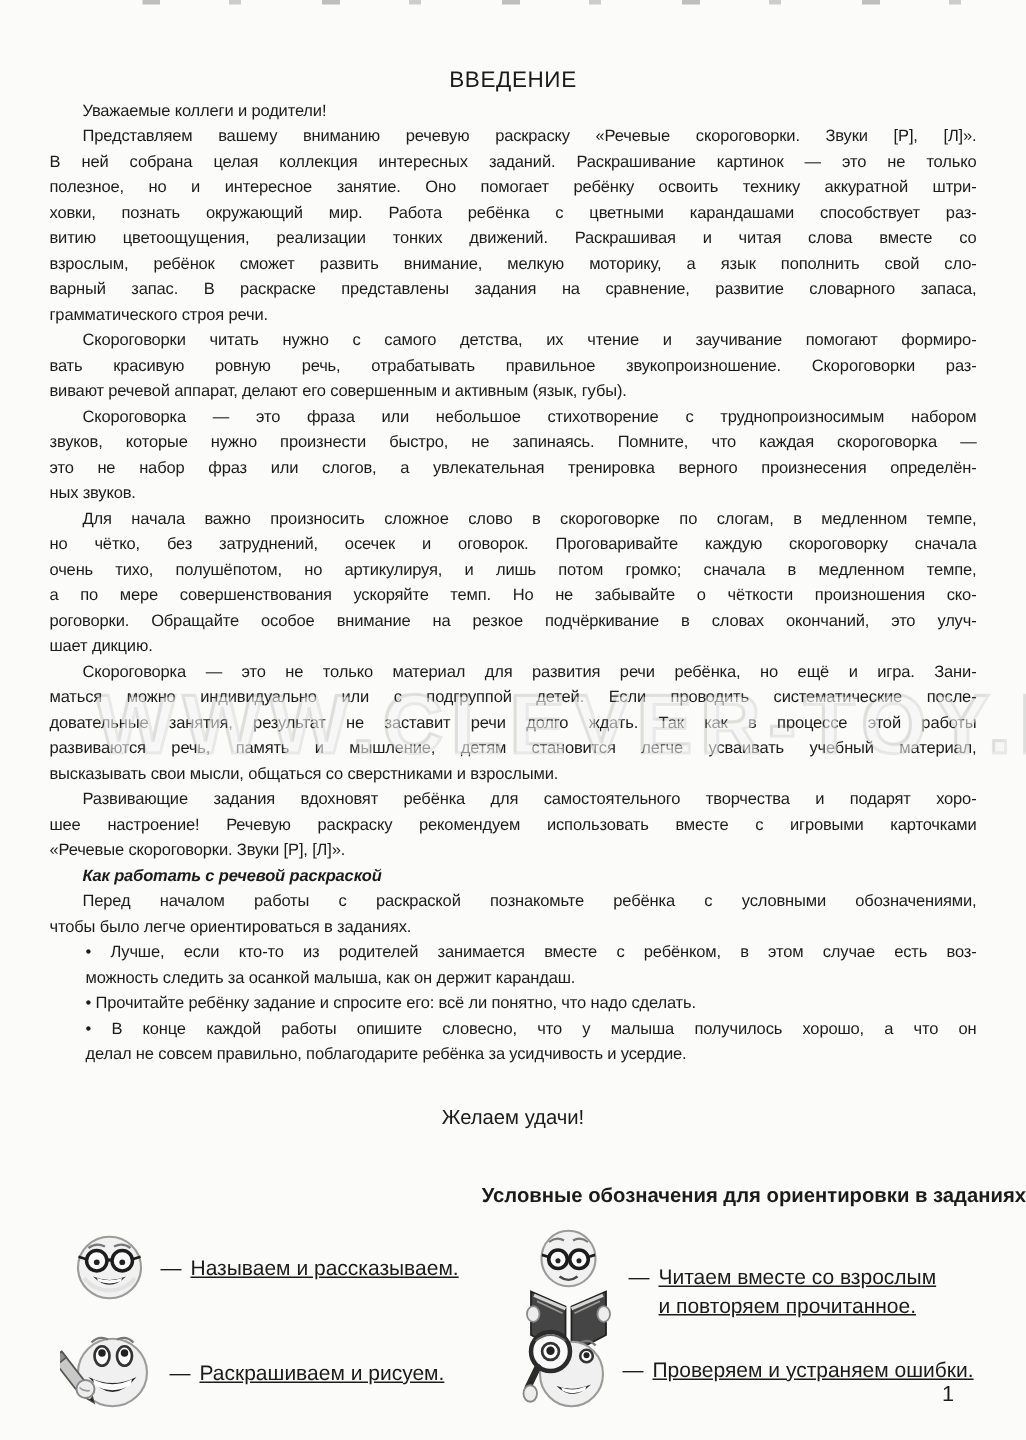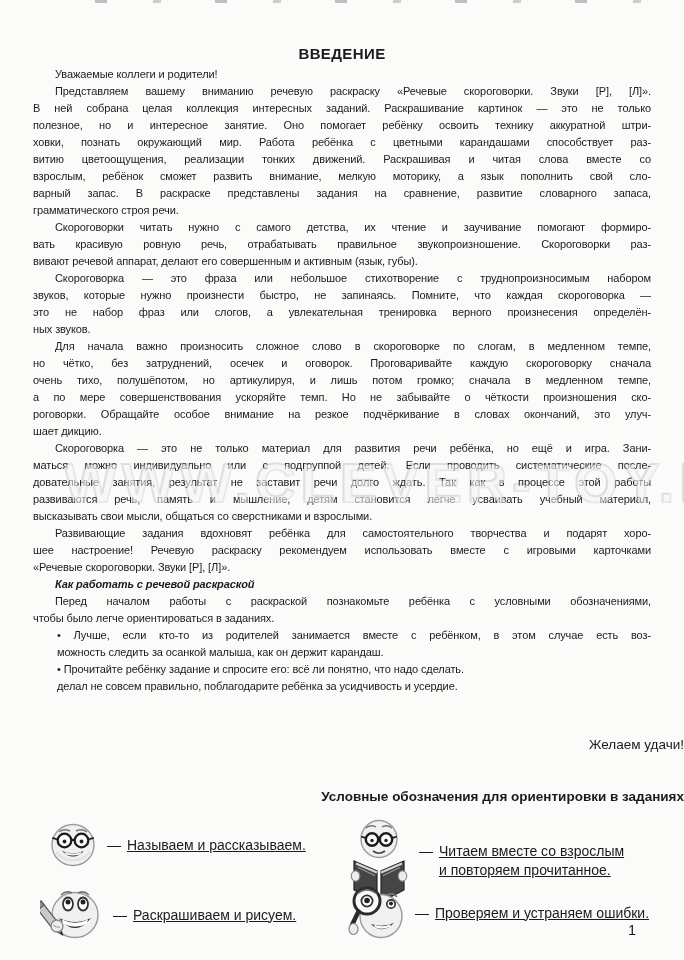--- a/index.html
+++ b/index.html
@@ -11,40 +11,40 @@
   }
   
   .scan-top{
     position:absolute;top:0;left:95px;width:555px;height:3px;opacity:.45;
     background:repeating-linear-gradient(90deg,
       rgba(45,45,45,.65) 0 12px, transparent 12px 58px,
       rgba(45,45,45,.5) 58px 66px, transparent 66px 120px);
   }
   .title{
     position:absolute;top:45px;left:0;width:100%;
-    text-align:center;font-weight:bold;font-size:15px;letter-spacing:.4px;
+    text-align:center;font-weight:normal;font-size:15px;letter-spacing:.4px;
   }
   .body{
     position:absolute;top:66px;left:33px;width:618px;
   }
   .ln{
     font-size:11px;line-height:17px;height:17px;
     letter-spacing:-0.1px;white-space:nowrap;overflow:visible;
   }
   .ln.j{
     white-space:normal;text-align:justify;
     text-align-last:justify;-moz-text-align-last:justify;
   }
   .para.normal .ln.first,.para.heading .ln.first{text-indent:22px;}
   .para.heading{font-weight:bold;font-style:italic;}
   .para.bullet .ln{margin-left:24px;}
   .para.bullet .ln.first{}
   .closing{
     position:absolute;top:737px;left:0;width:100%;
-    text-align:right;font-size:13.5px;
+    text-align:center;font-size:13.5px;
   }
   .legend-title{
     position:absolute;top:789px;left:0;width:100%;
     text-align:right;font-weight:bold;font-size:13.5px;
   }
   .legend-item{
     position:absolute;display:flex;align-items:center;gap:11px;
   }
   .legend-item .label{
     display:flex;gap:6px;font-size:14px;line-height:19px;
@@ -129,20 +129,21 @@
         <div class="ln">чтобы было легче ориентироваться в заданиях.</div>
       </div>
       <div class="para bullet">
         <div class="ln first j">• Лучше, если кто-то из родителей занимается вместе с ребёнком, в этом случае есть воз-</div>
         <div class="ln">можность следить за осанкой малыша, как он держит карандаш.</div>
       </div>
       <div class="para bullet">
         <div class="ln first">• Прочитайте ребёнку задание и спросите его: всё ли понятно, что надо сделать.</div>
       </div>
       <div class="para bullet">
+        <div class="ln first j">• В конце каждой работы опишите словесно, что у малыша получилось хорошо, а что он</div>
         <div class="ln">делал не совсем правильно, поблагодарите ребёнка за усидчивость и усердие.</div>
       </div>
     </div>
 
   <div class="watermark">WWW.CLEVER-TOY.RU</div>
 
   <div class="closing">Желаем удачи!</div>
 
   <div class="legend-title">Условные обозначения для ориентировки в заданиях</div>
 

